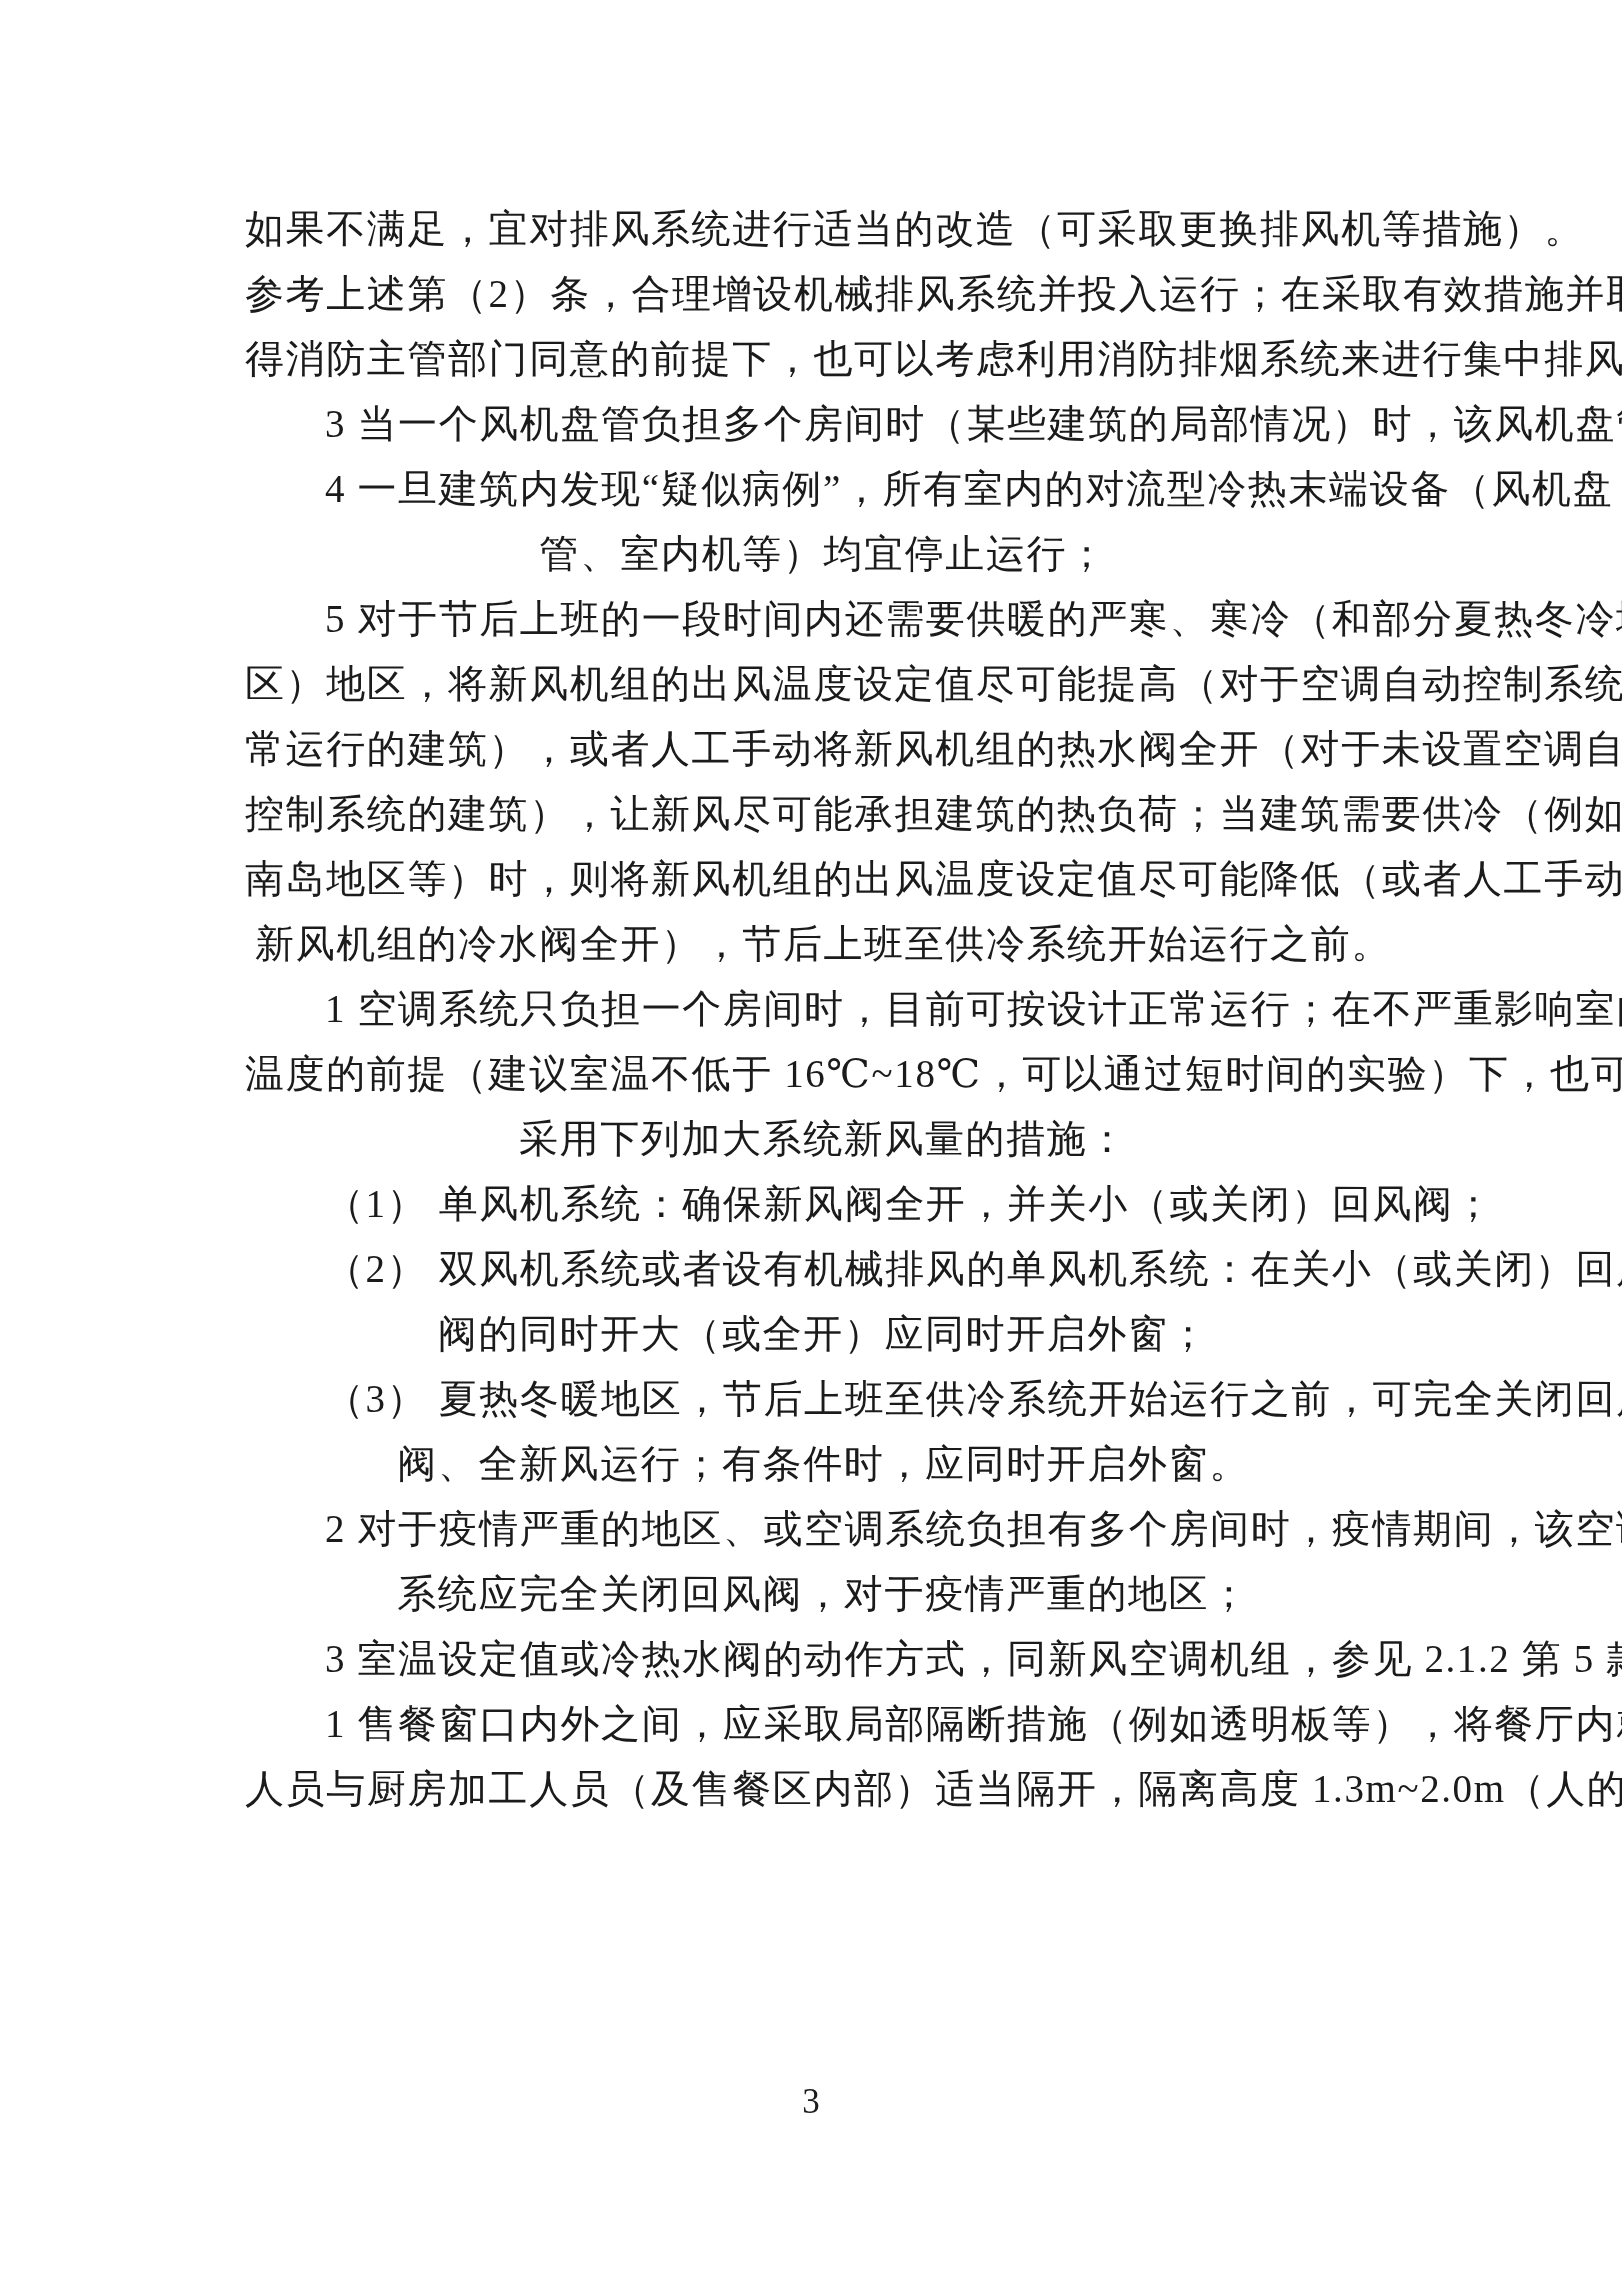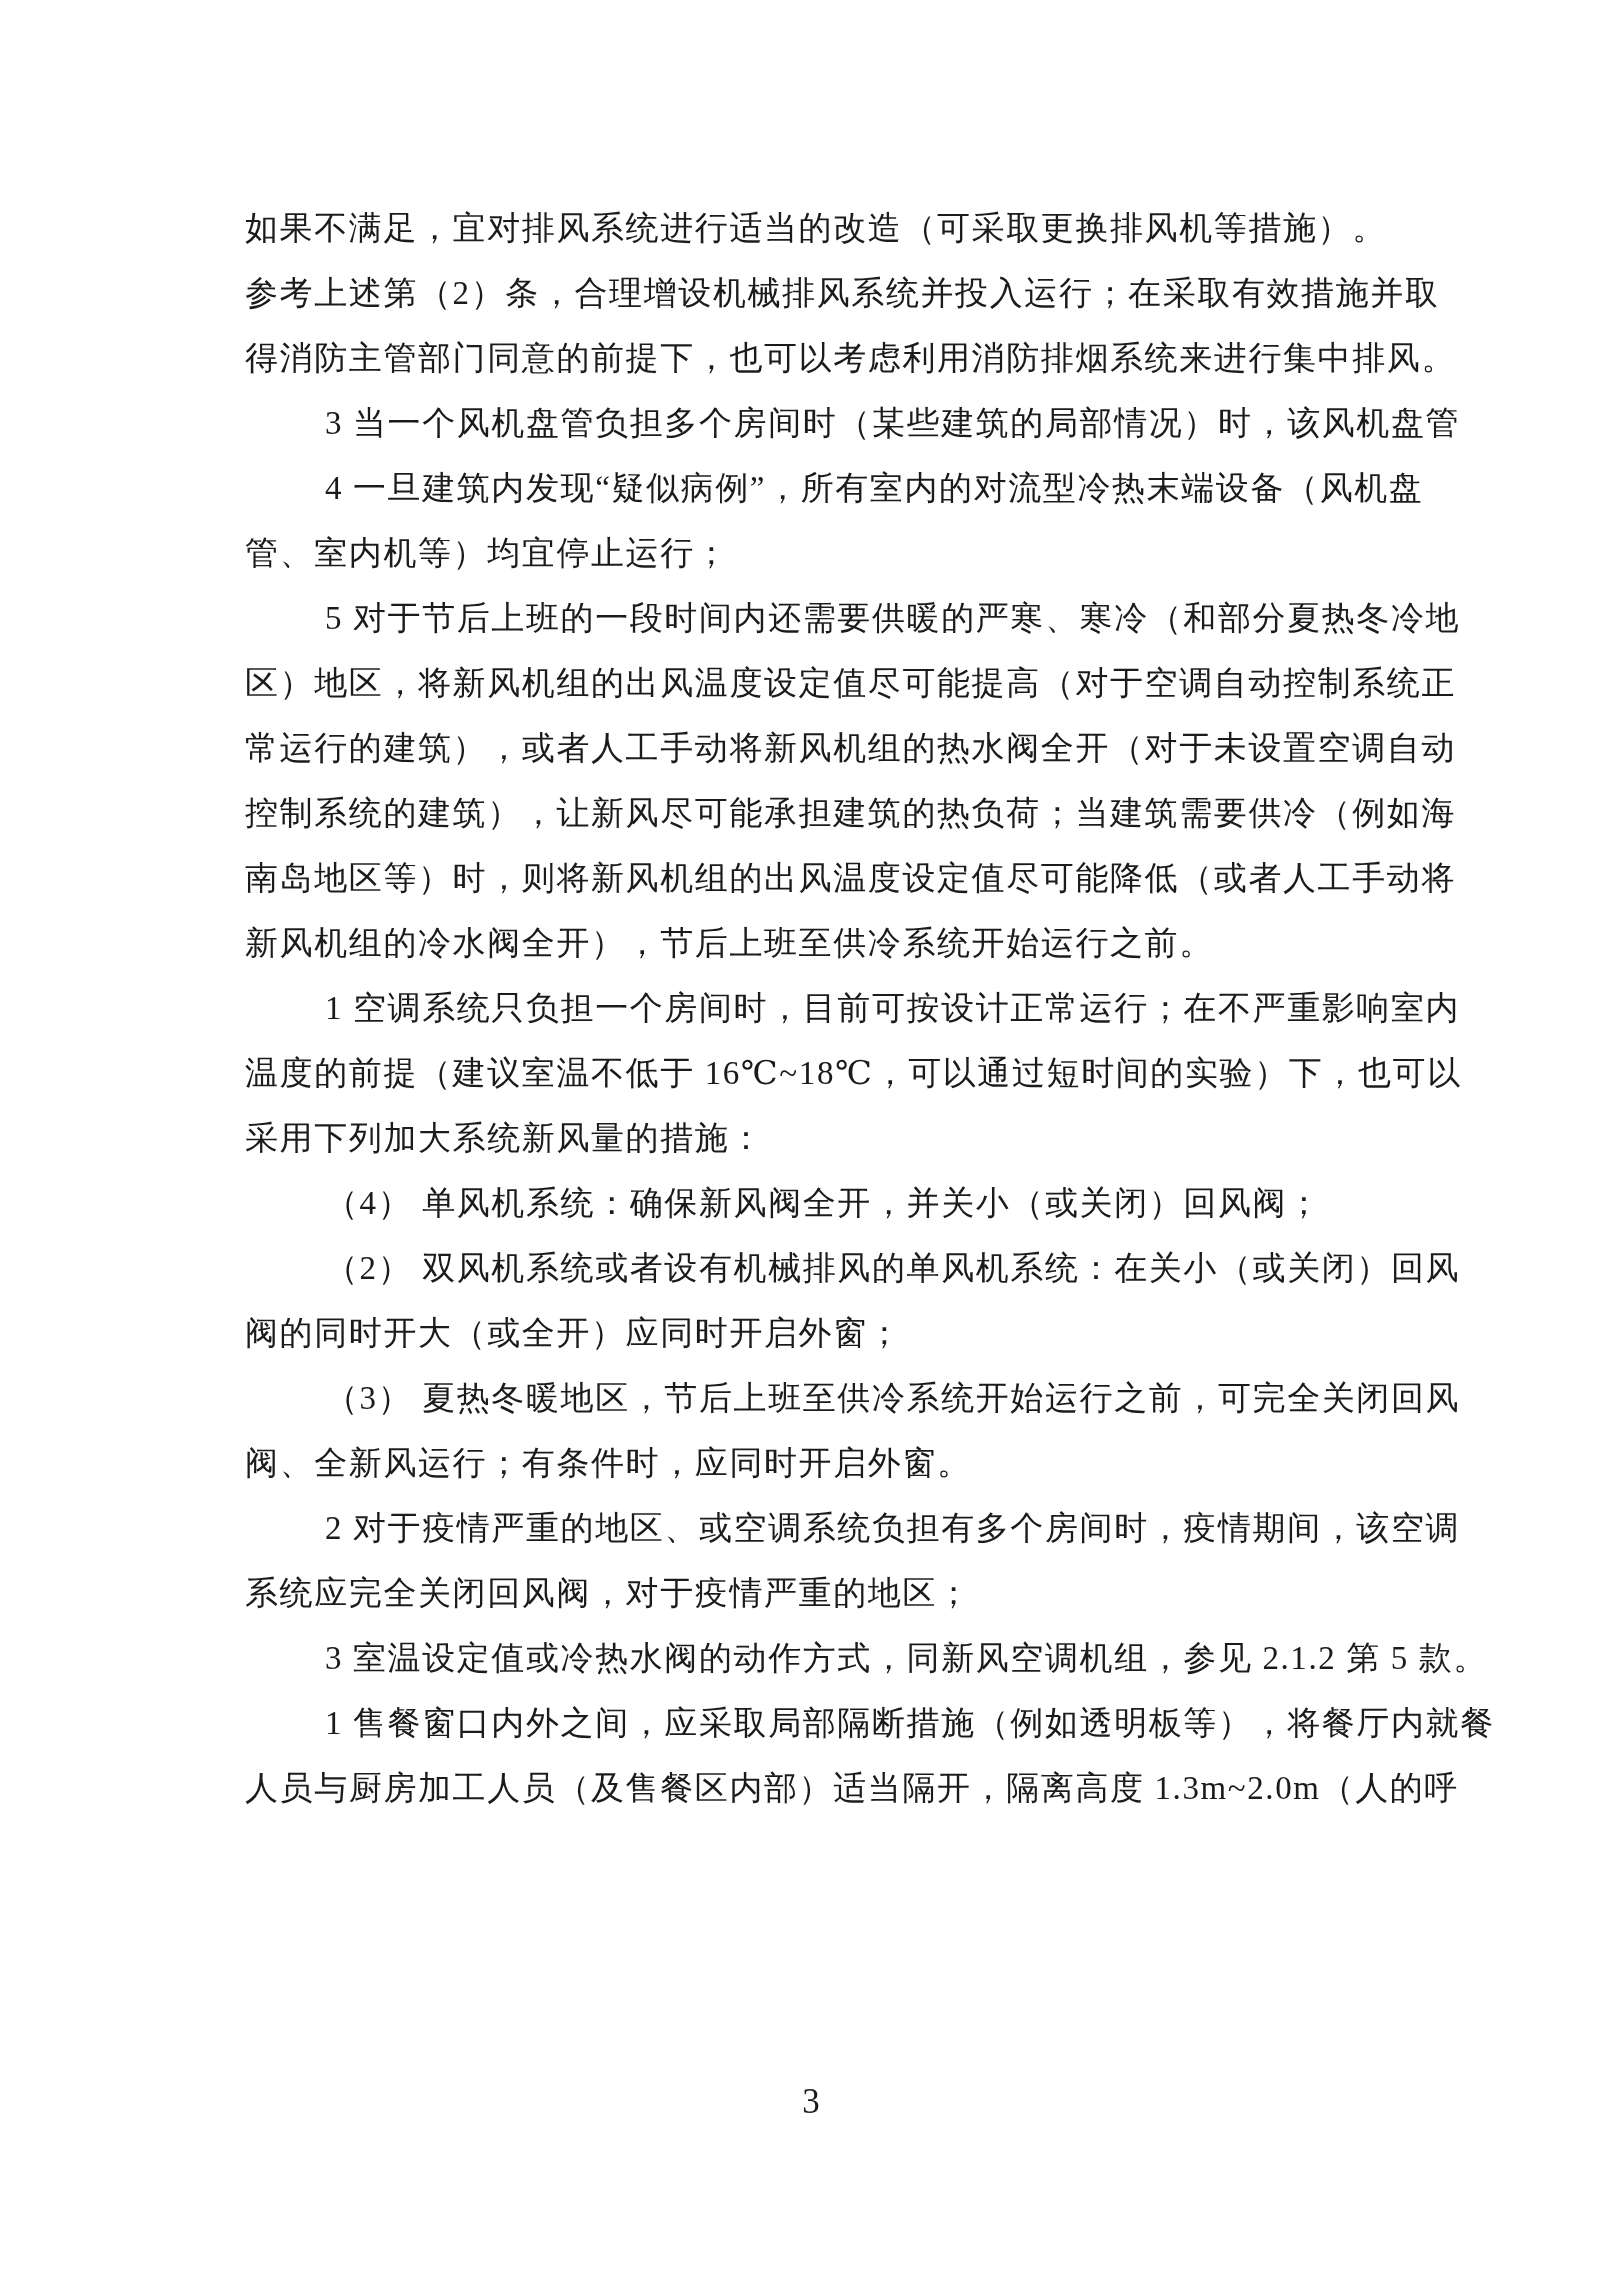--- a/index.html
+++ b/index.html
@@ -15,26 +15,27 @@
     overflow: hidden;
     font-family: "Liberation Serif", "DejaVu Serif", serif;
   }
   .text-block {
     position: absolute;
     left: 245px;
     top: 196px;
     width: 1157px;
   }
   .text-line {
-    font-size: 33px;
+    font-size: 39px;
     height: 65px;
     line-height: 65px;
     color: #1b1b1b;
     letter-spacing: 1.6px;
     white-space: pre;
+    text-align: center;
   }
   .text-line.indent-1 {
     padding-left: 80px;
   }
   .page-number {
     position: absolute;
     top: 2082px;
     left: 0;
     width: 100%;
     text-align: center;
@@ -56,21 +57,21 @@
       <div class="text-line">管、室内机等）均宜停止运行；</div>
       <div class="text-line indent-1">5 对于节后上班的一段时间内还需要供暖的严寒、寒冷（和部分夏热冬冷地</div>
       <div class="text-line">区）地区，将新风机组的出风温度设定值尽可能提高（对于空调自动控制系统正</div>
       <div class="text-line">常运行的建筑），或者人工手动将新风机组的热水阀全开（对于未设置空调自动</div>
       <div class="text-line">控制系统的建筑），让新风尽可能承担建筑的热负荷；当建筑需要供冷（例如海</div>
       <div class="text-line">南岛地区等）时，则将新风机组的出风温度设定值尽可能降低（或者人工手动将</div>
       <div class="text-line">新风机组的冷水阀全开），节后上班至供冷系统开始运行之前。</div>
       <div class="text-line indent-1">1 空调系统只负担一个房间时，目前可按设计正常运行；在不严重影响室内</div>
       <div class="text-line">温度的前提（建议室温不低于 16℃~18℃，可以通过短时间的实验）下，也可以</div>
       <div class="text-line">采用下列加大系统新风量的措施：</div>
-      <div class="text-line indent-1">（4） 单风机系统：确保新风阀全开，并关小（或关闭）回风阀；</div>
+      <div class="text-line indent-1">（1） 单风机系统：确保新风阀全开，并关小（或关闭）回风阀；</div>
       <div class="text-line indent-1">（2） 双风机系统或者设有机械排风的单风机系统：在关小（或关闭）回风</div>
       <div class="text-line">阀的同时开大（或全开）应同时开启外窗；</div>
       <div class="text-line indent-1">（3） 夏热冬暖地区，节后上班至供冷系统开始运行之前，可完全关闭回风</div>
       <div class="text-line">阀、全新风运行；有条件时，应同时开启外窗。</div>
       <div class="text-line indent-1">2 对于疫情严重的地区、或空调系统负担有多个房间时，疫情期间，该空调</div>
       <div class="text-line">系统应完全关闭回风阀，对于疫情严重的地区；</div>
       <div class="text-line indent-1">3 室温设定值或冷热水阀的动作方式，同新风空调机组，参见 2.1.2 第 5 款。</div>
       <div class="text-line indent-1">1 售餐窗口内外之间，应采取局部隔断措施（例如透明板等），将餐厅内就餐</div>
       <div class="text-line">人员与厨房加工人员（及售餐区内部）适当隔开，隔离高度 1.3m~2.0m（人的呼</div>
     </div>

